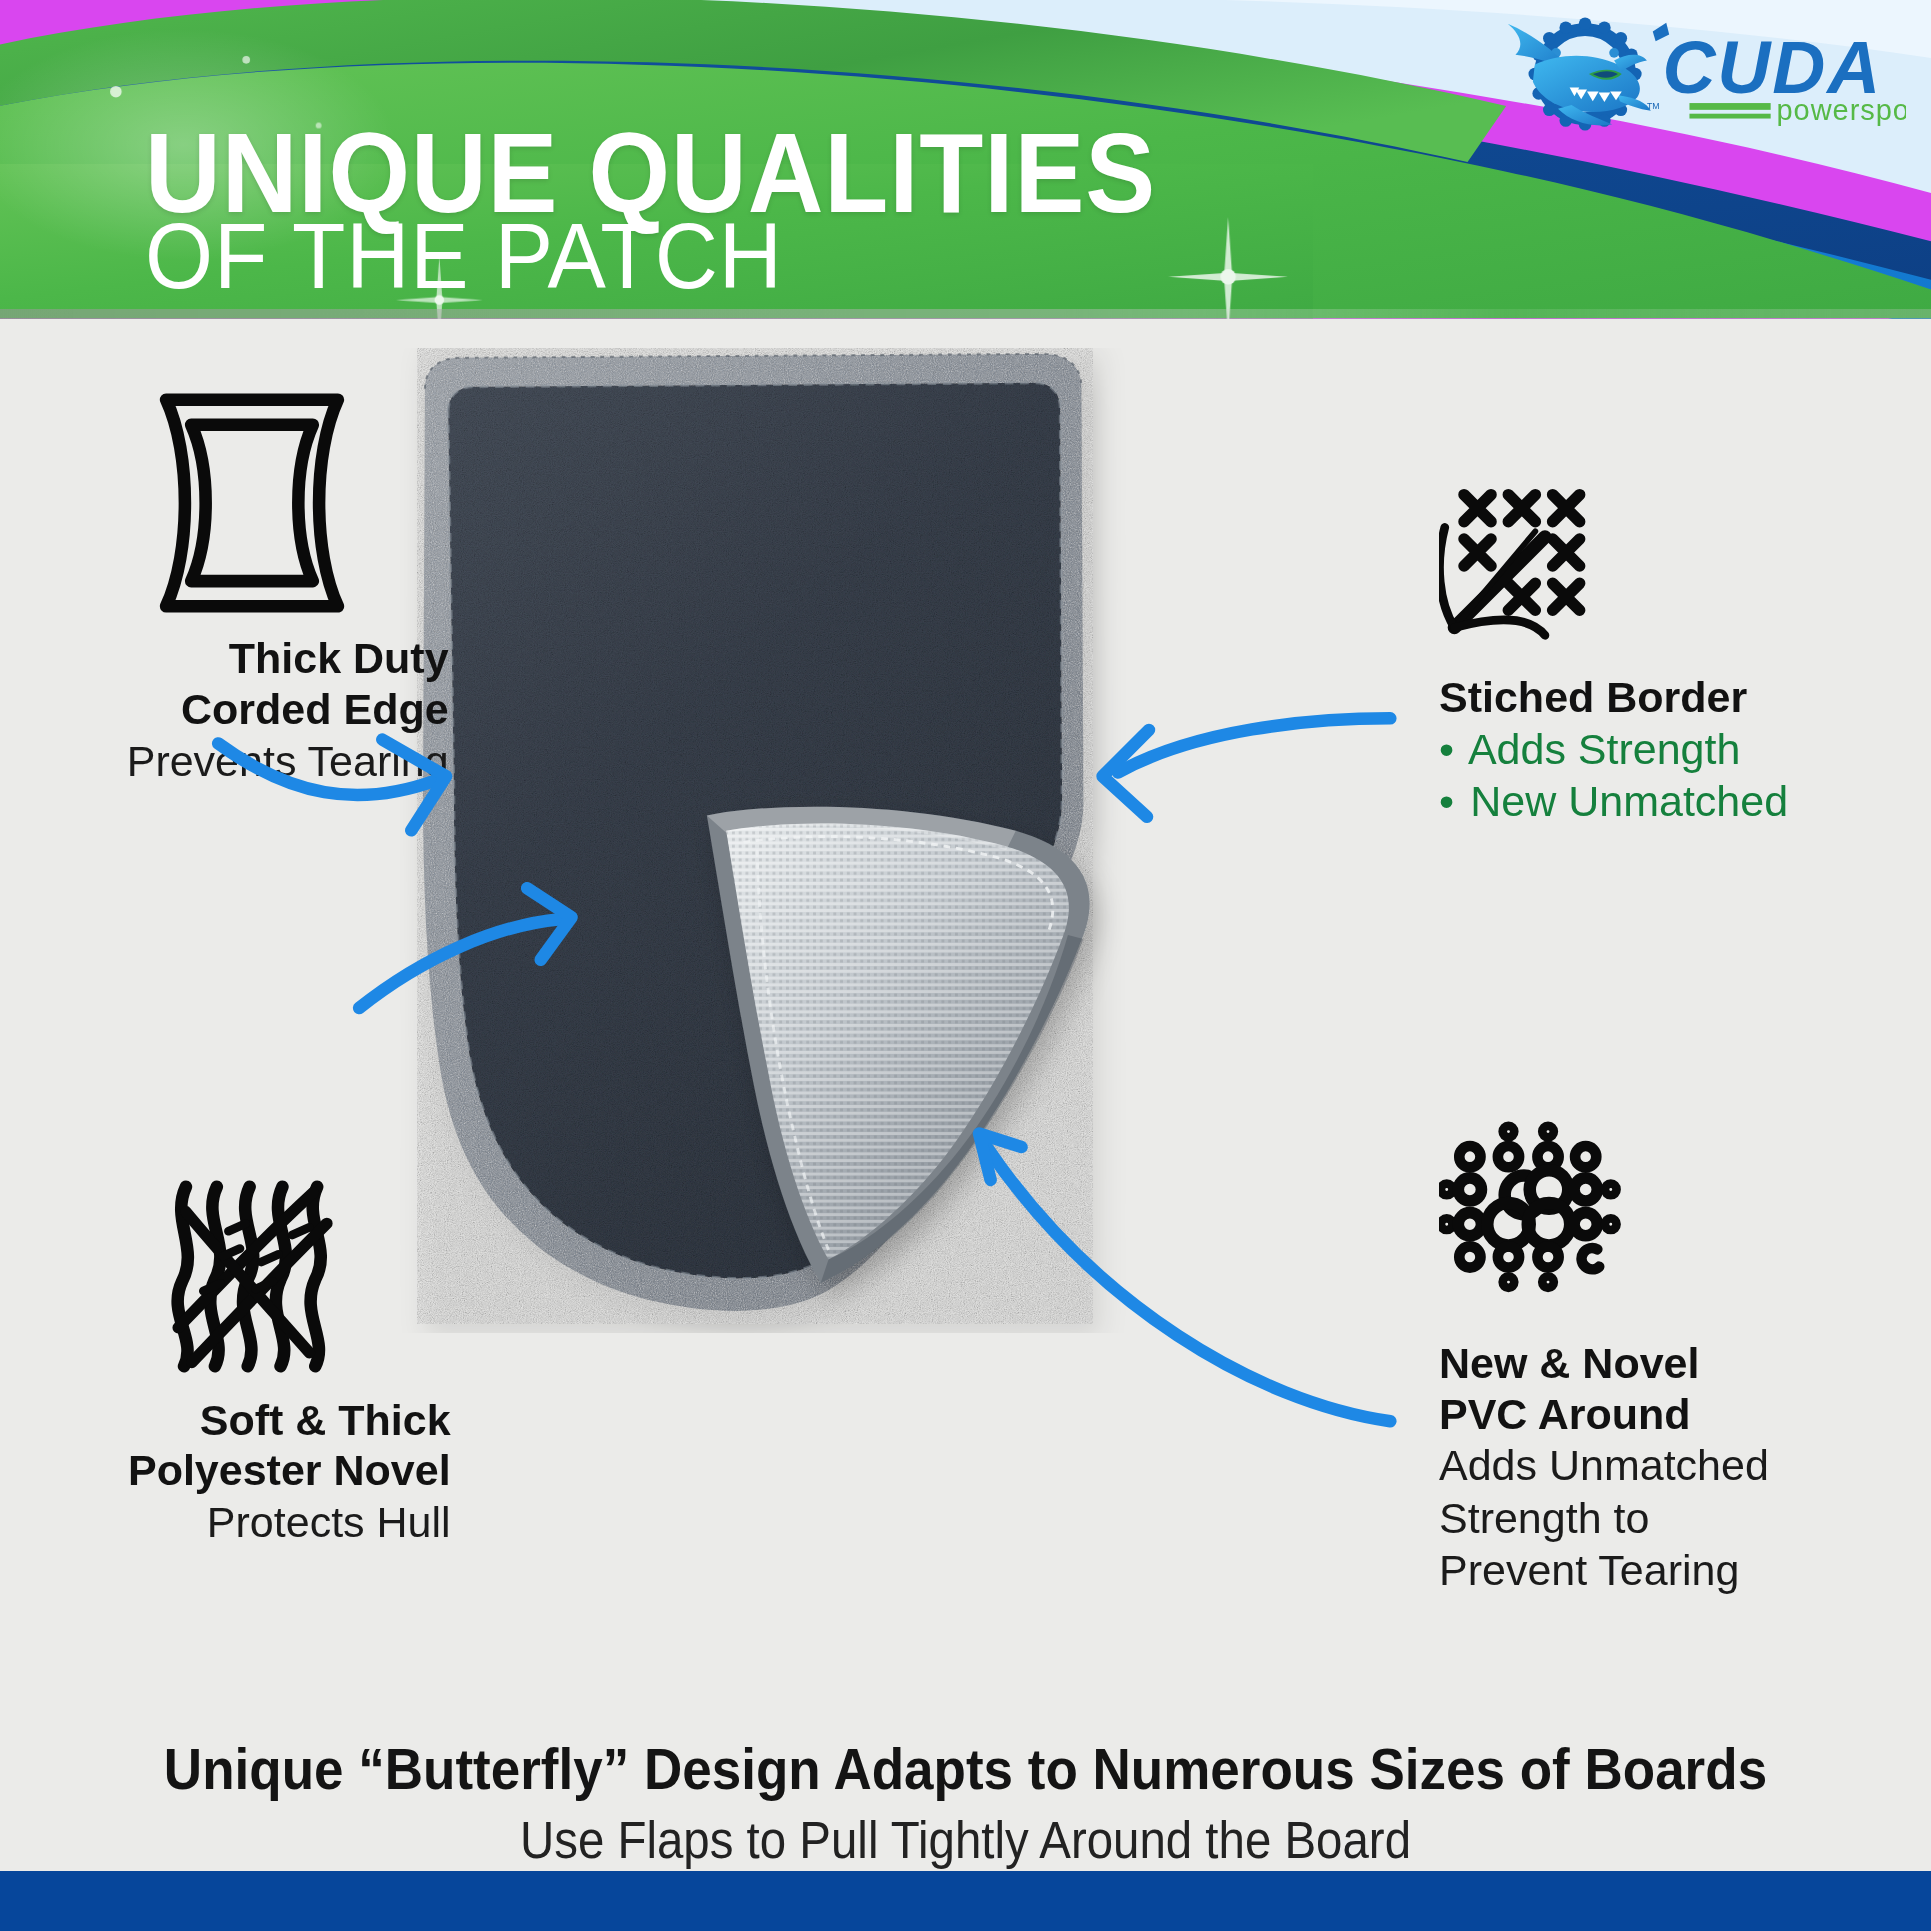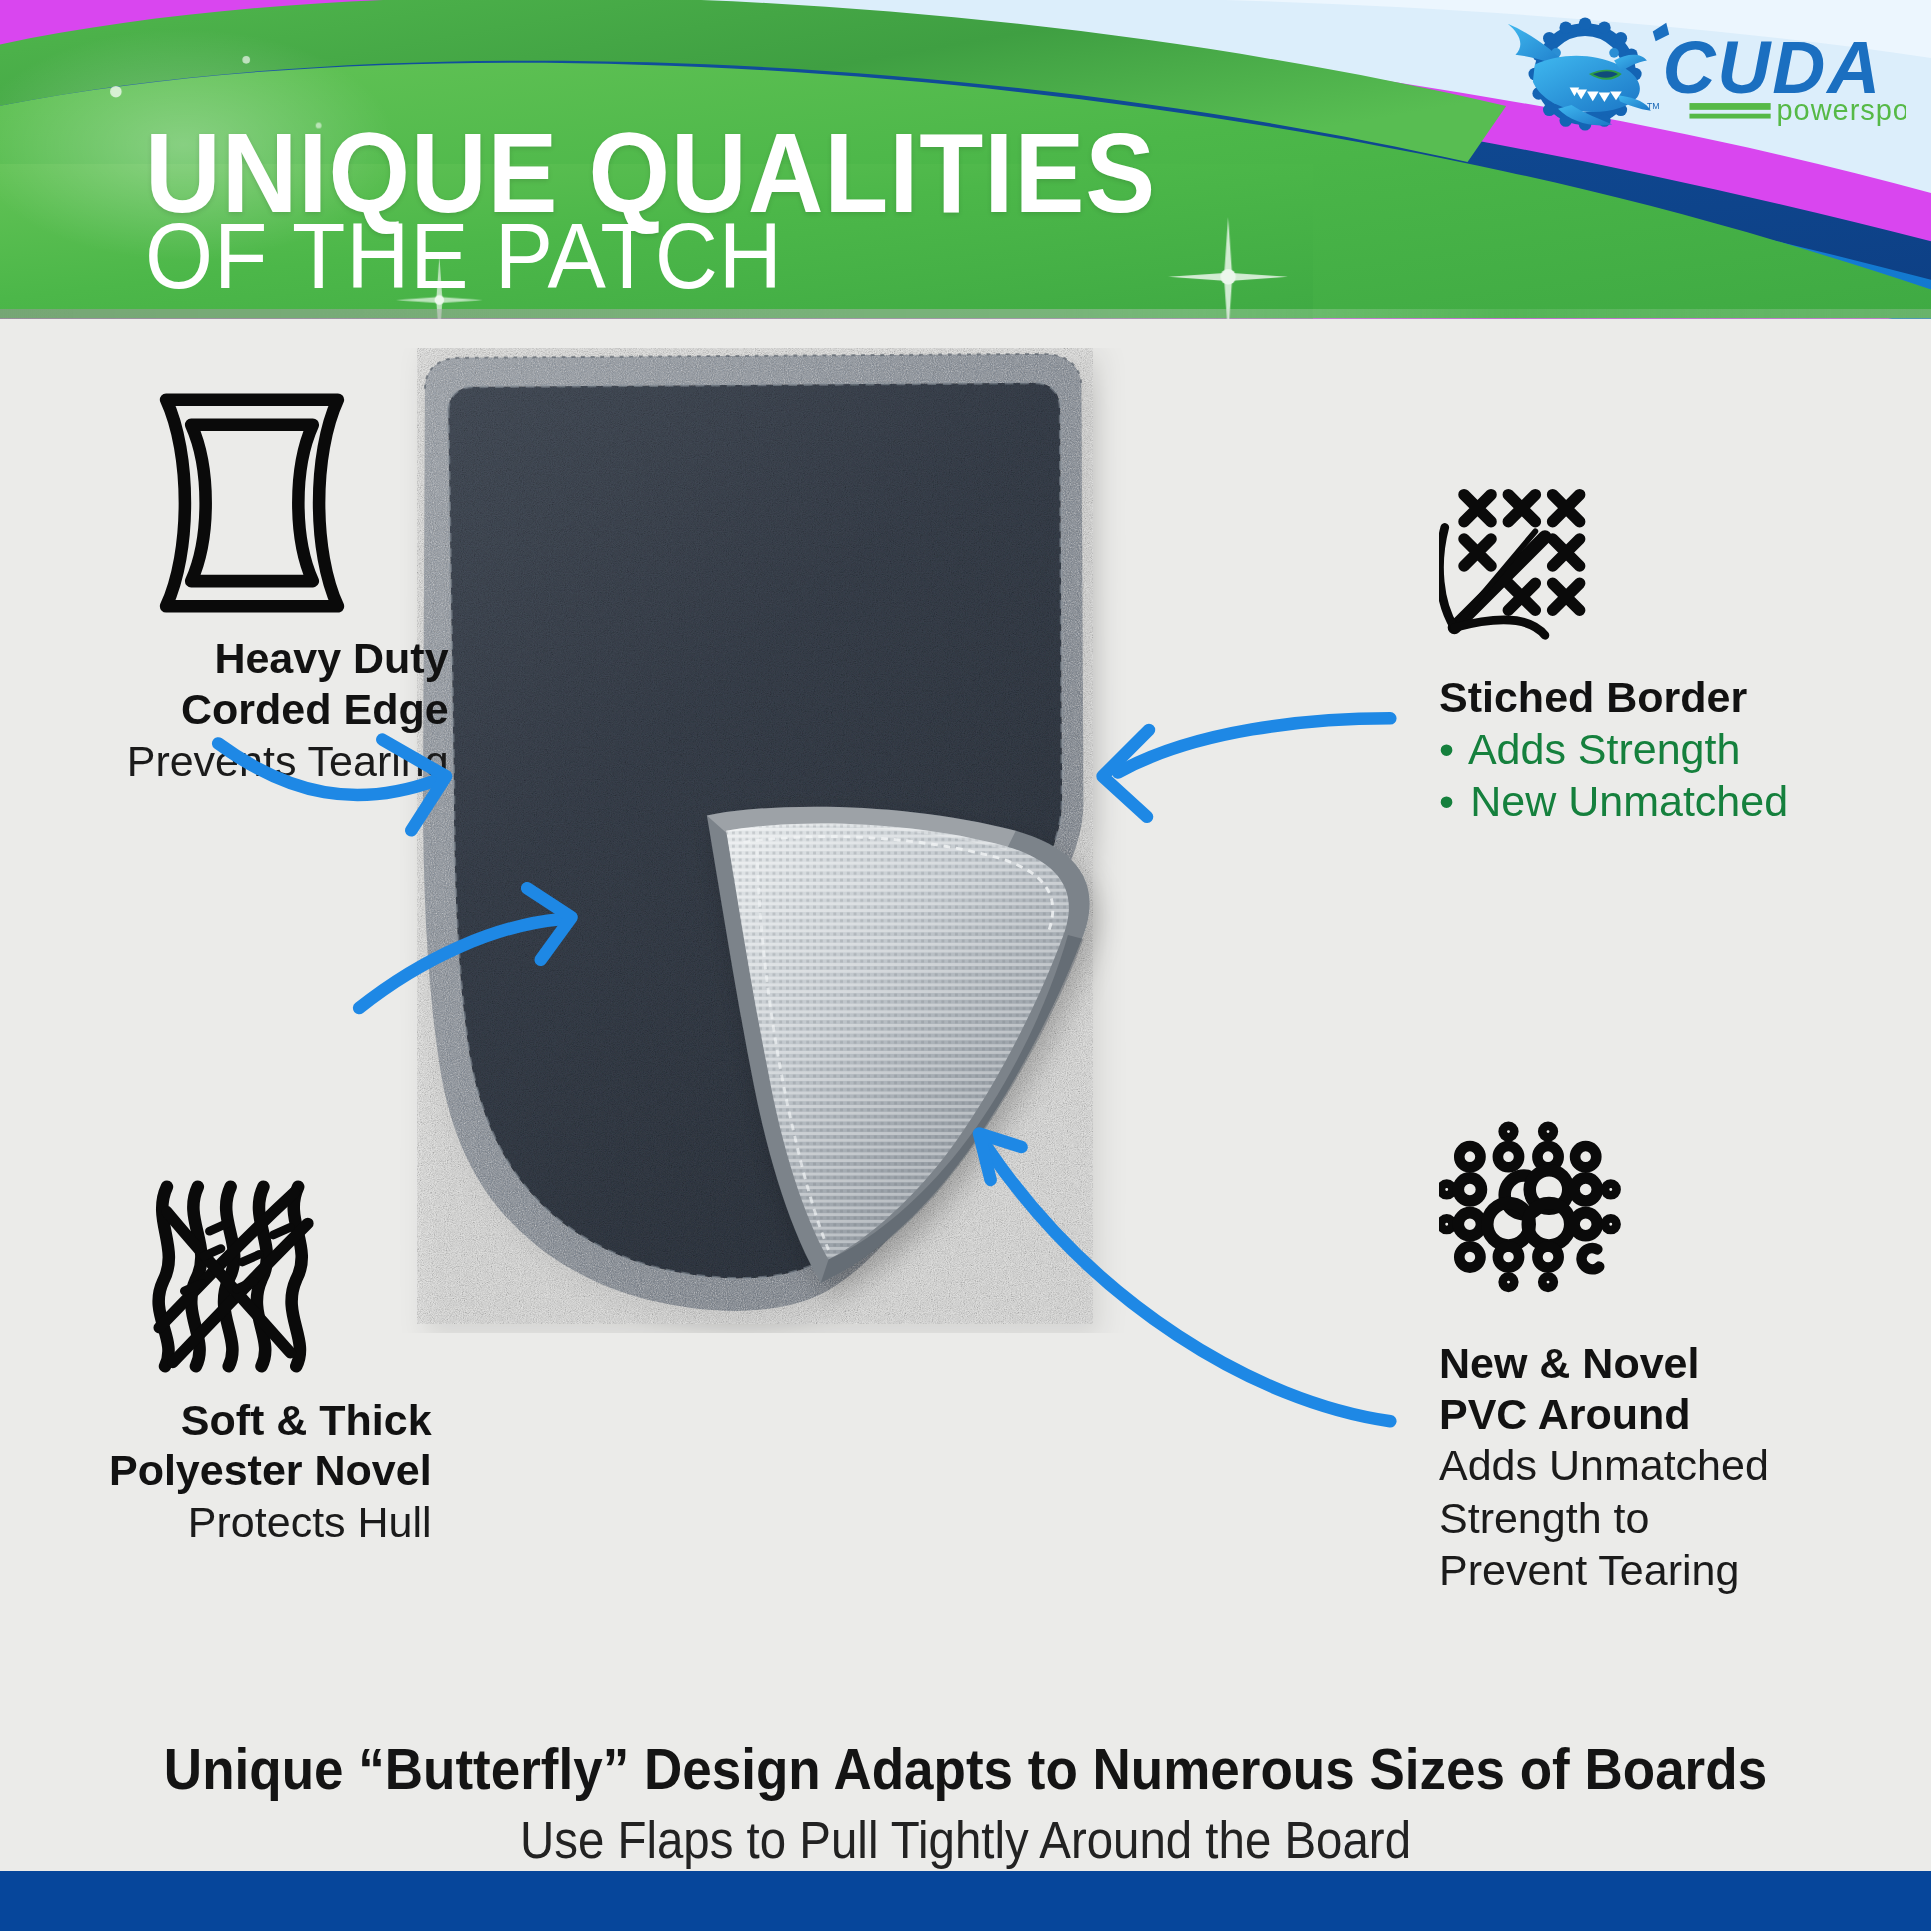--- a/index.html
+++ b/index.html
@@ -58,21 +58,21 @@
   .f-bullets li{
     font-weight:normal;color:#15803d;font-size:43px;line-height:1.22;white-space:nowrap;
   }
   .f-bullets li .bullet-dot{display:inline-block;width:19.3px;}
 
   
   #feature-corded{left:39px;top:386px;width:425px;text-align:center;}
   #feature-corded .icon-wrap{display:flex;justify-content:center;}
   #feature-corded .txt{margin-top:15.4px;text-align:right;padding-right:15.4px;}
 
-  #feature-fibers{left:22px;top:1173px;width:425px;text-align:center;}
+  #feature-fibers{left:41px;top:1173px;width:425px;text-align:center;}
   #feature-fibers .icon-wrap{display:flex;justify-content:center;}
   #feature-fibers .txt{margin-top:13.5px;text-align:right;padding-right:15.4px;}
 
   
   #feature-stitch{left:1439px;top:483px;width:483px;}
   #feature-stitch .txt{margin-top:21px;text-align:left;}
 
   #feature-pvc{left:1439px;top:1120px;width:492px;}
   #feature-pvc .txt{margin-top:21px;text-align:left;}
 
@@ -388,21 +388,21 @@
 </svg>
 
 <div class="feature" id="feature-corded">
   <div class="icon-wrap">
     <svg width="222" height="232" viewBox="0 0 230 240">
       <path d="M26,14 L204,14 C178,70 178,172 204,228 L26,228 C52,172 52,70 26,14 Z" fill="none" stroke="#0a0a0a" stroke-width="13" stroke-linejoin="round"></path>
       <path d="M52,40 L178,40 C158,84 158,158 178,202 L52,202 C72,158 72,84 52,40 Z" fill="none" stroke="#0a0a0a" stroke-width="13" stroke-linejoin="round"></path>
     </svg>
   </div>
   <div class="txt">
-    <p class="f-title">Heavy Duty</p>
+    <p class="f-title">Thick Duty</p>
     <p class="f-title">Corded Edge</p>
     <p class="f-sub">Prevents Tearing</p>
   </div>
 </div>
 
 <div class="feature" id="feature-fibers">
   <div class="icon-wrap">
     <svg width="193" height="208" viewBox="0 0 200 215">
       <g fill="none" stroke="#0a0a0a" stroke-width="13" stroke-linecap="round">
 

